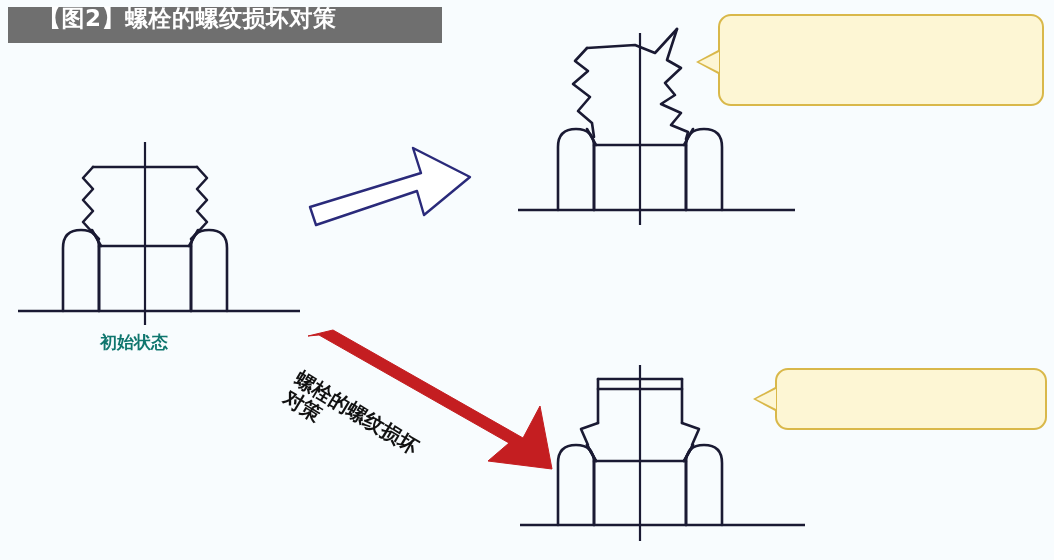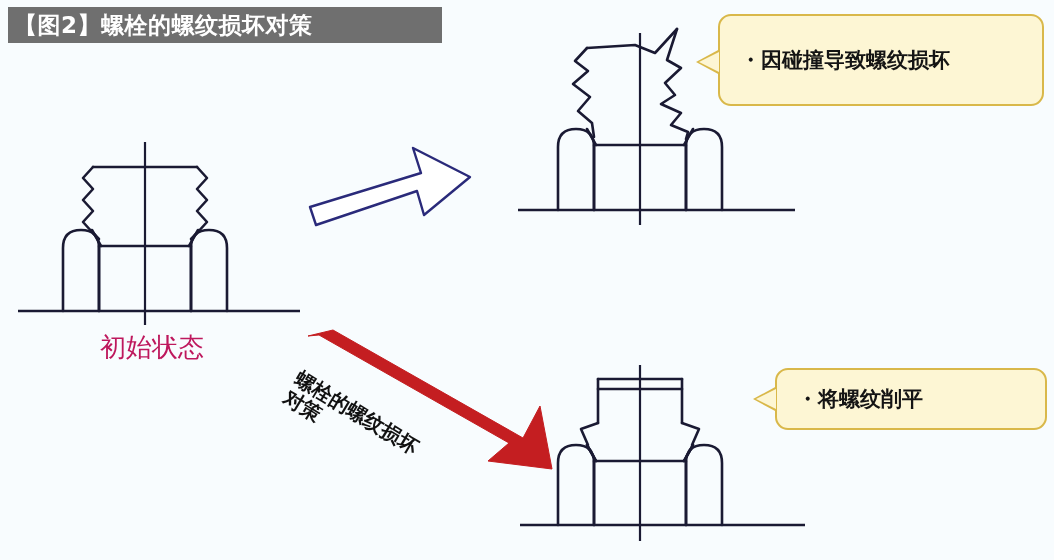--- a/index.html
+++ b/index.html
@@ -22,23 +22,22 @@
 
   
   .title-bar {
     position: absolute;
     left: 8px;
     top: 7px;
     width: 434px;
     height: 36px;
     background: #6f6f6f;
     display: flex;
-    align-items: center;
     box-sizing: border-box;
-    padding-left: 6px;
+    padding-left: 30px;
   }
   .title-text {
     color: #ffffff;
     font-size: 23px;
     font-weight: bold;
     letter-spacing: 0.5px;
     white-space: nowrap;
     line-height: 1;
   }
 
@@ -49,23 +48,23 @@
   }
   #fig-initial   { left: 0px;   top: 120px; }
   #fig-damaged   { left: 495px; top: 5px;   }
   #fig-repaired  { left: 495px; top: 355px; }
   #arrow-blue-wrap { left: 300px; top: 135px; }
   #arrow-red-wrap  { left: 290px; top: 330px; }
 
   
   .caption {
     position: absolute;
-    font-size: 26px;
-    font-weight: normal;
-    color: #be185d;
+    font-size: 17px;
+    font-weight: bold;
+    color: #0f766e;
     white-space: nowrap;
     line-height: 1;
   }
   #caption-initial {
     left: 100px;
     top: 334px;
   }
 
   
   #arrow-red-label {
@@ -196,21 +195,20 @@
 
       <path d="M 182 24 L 172 55 L 186 63 L 170 78 L 180 90 L 166 99 L 186 108
                L 176 120 L 193 127 L 191 134"></path>
     </g>
     <line x1="23" y1="205" x2="300" y2="205" stroke="#1a1a33" stroke-width="2.6"></line>
     <line x1="145" y1="28" x2="145" y2="220" stroke="#1a1a33" stroke-width="2.2"></line>
   </svg>
 
   <div class="callout" id="callout-damage">
     <span class="callout-tail"></span>
-    <div class="callout-line">・因碰撞导致螺纹损坏</div>
   </div>
 
   <svg class="draw" id="arrow-red-wrap" width="280" height="145" viewBox="0 0 280 145">
     <path d="M 18 6 L 43 0 L 233 108 L 250 76 L 262 139 L 198 131 L 219 113 L 29 5 Z" fill="#c41e21" stroke="#c41e21" stroke-width="1" stroke-linejoin="round"></path>
   </svg>
 
   <div id="arrow-red-label">
     <div>螺栓的螺纹损坏</div>
     <div>对策</div>
   </div>
@@ -234,16 +232,15 @@
 
       <path d="M 103 68 L 86 74 L 93 90 L 92 90 L 101 106"></path>
       <path d="M 187 68 L 204 74 L 197 90 L 198 90 L 189 106"></path>
     </g>
     <line x1="25" y1="170" x2="310" y2="170" stroke="#1a1a33" stroke-width="2.6"></line>
     <line x1="145" y1="10" x2="145" y2="186" stroke="#1a1a33" stroke-width="2.2"></line>
   </svg>
 
   <div class="callout" id="callout-fix">
     <span class="callout-tail"></span>
-    <div class="callout-line">・将螺纹削平</div>
   </div>
 
 </div>
 
 </body></html>

